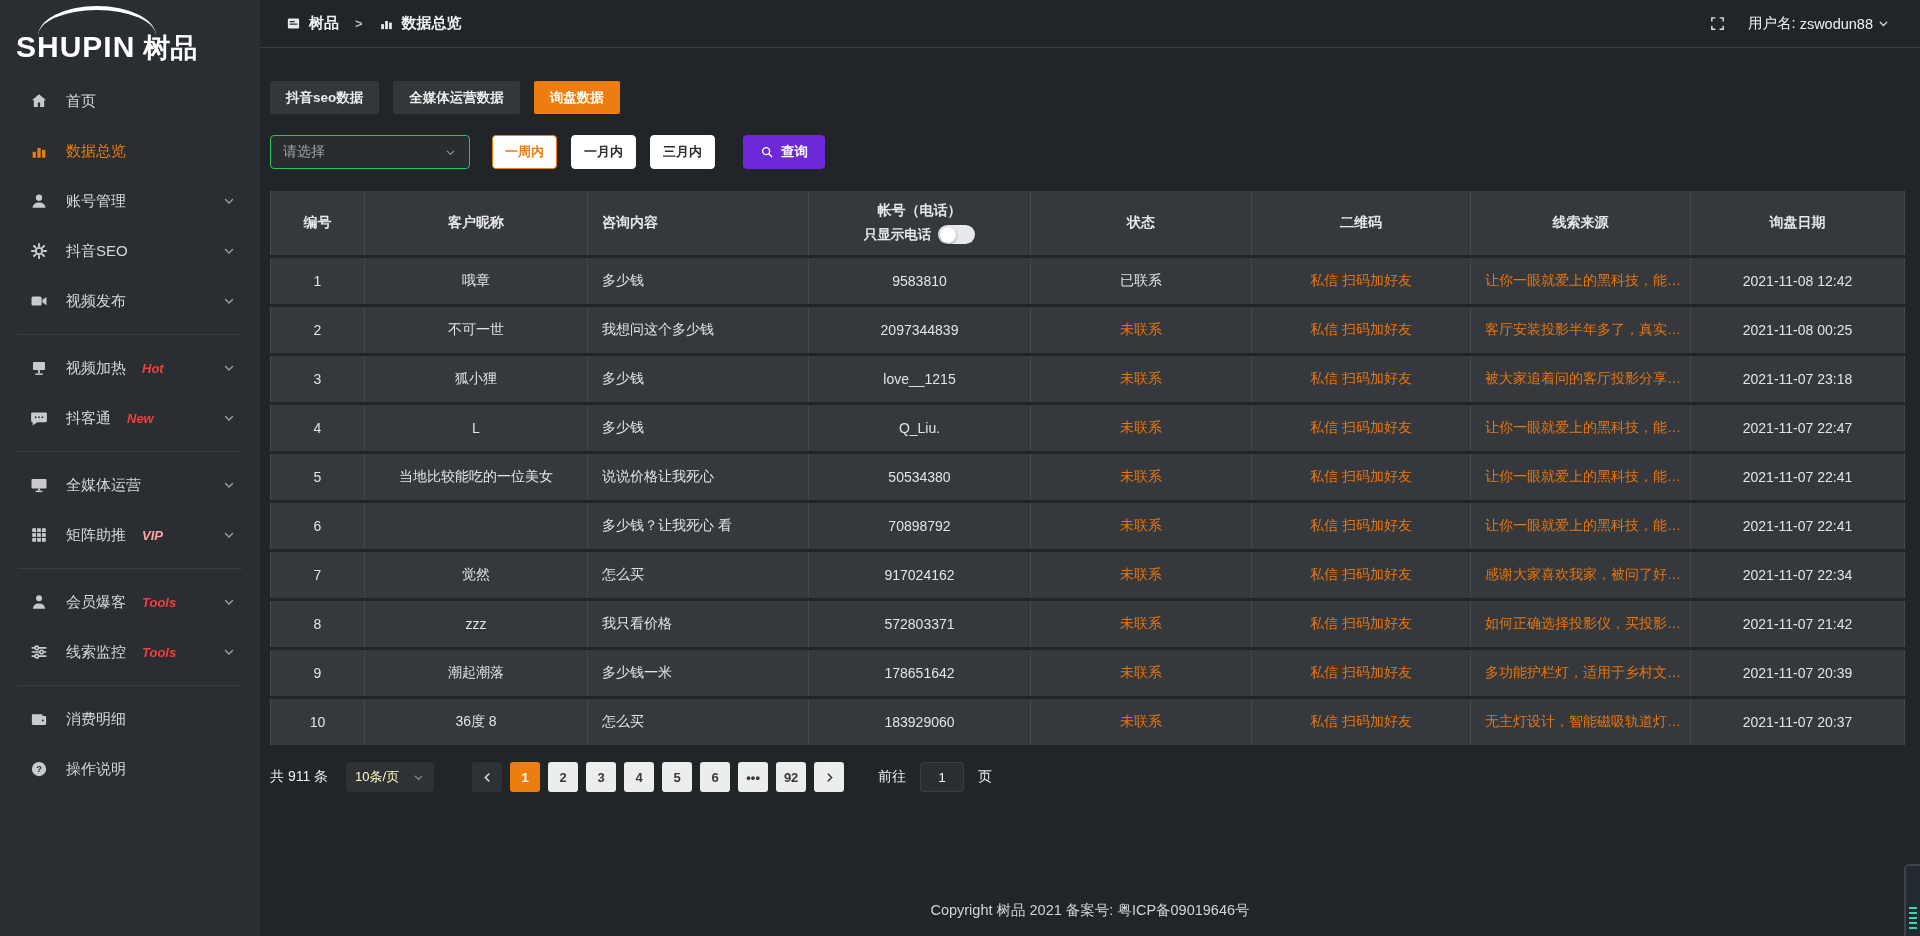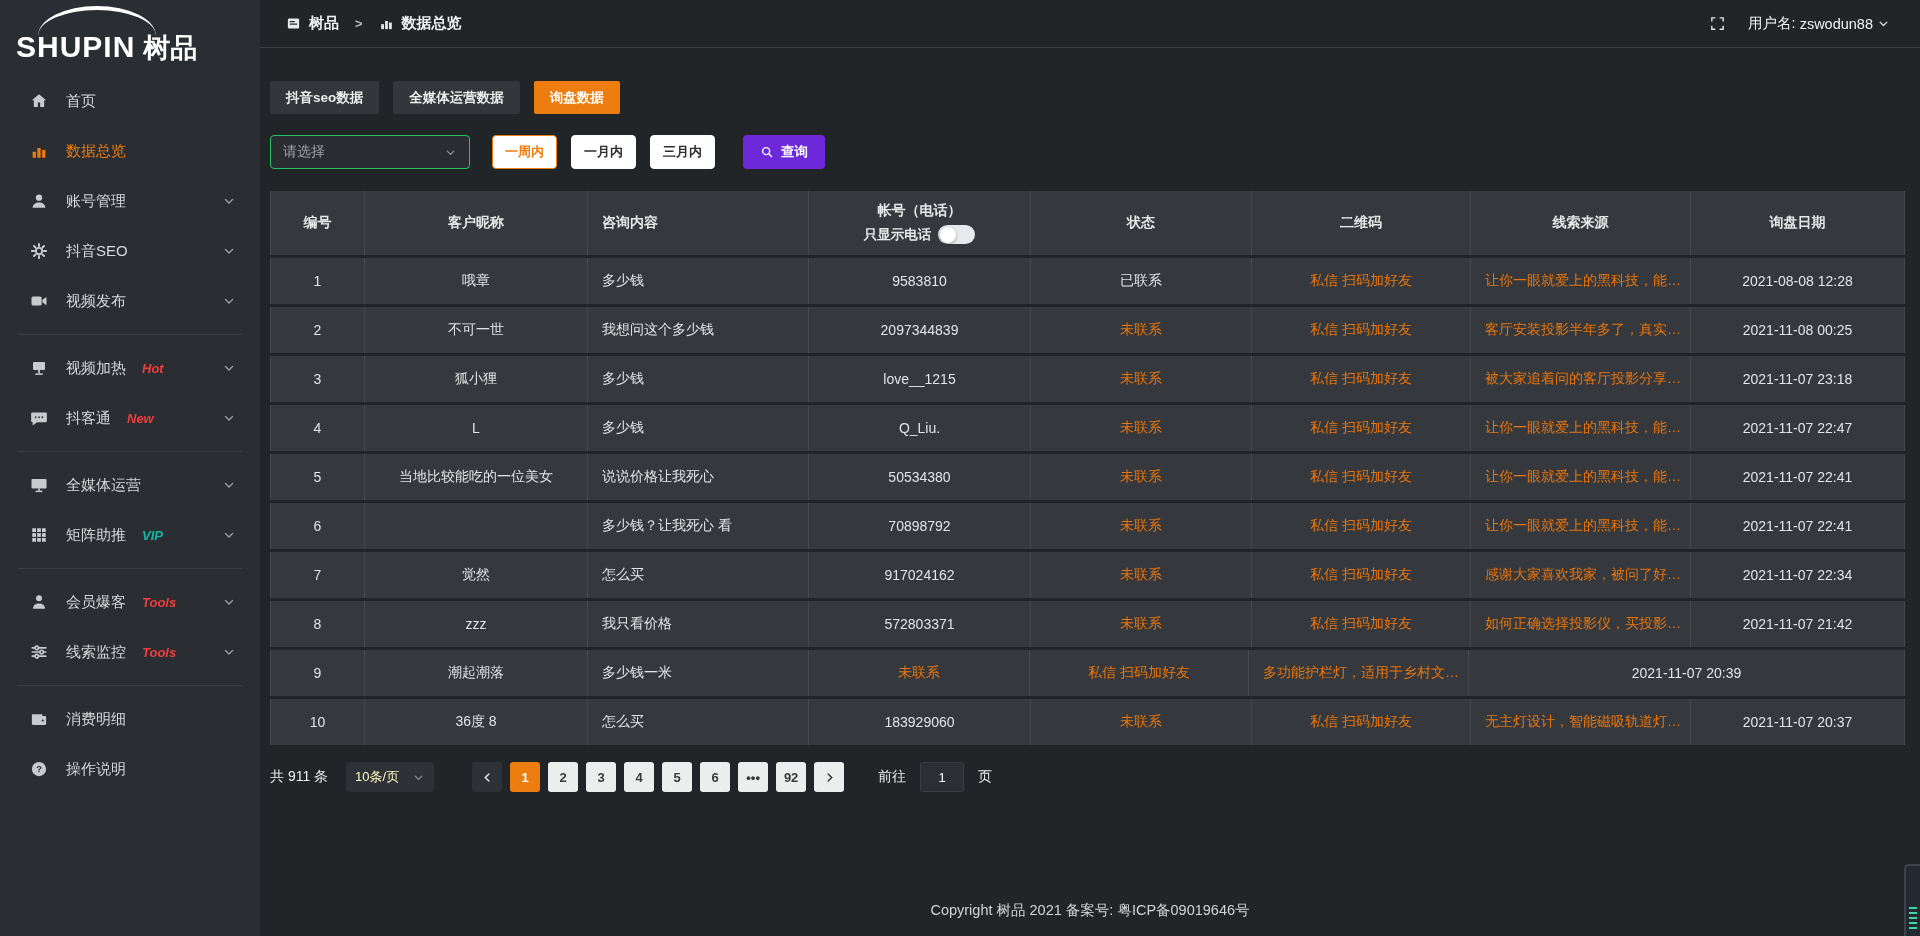--- a/index.html
+++ b/index.html
@@ -15,21 +15,21 @@
   .logo-en { font-size:30px; font-weight:900; letter-spacing:1px; color:#fff; line-height:1; }
   .logo-cn { font-size:27px; font-weight:800; color:#fff; line-height:1.05; }
   .menu { padding-top:14px; }
   .mi { position:relative; height:50px; display:flex; align-items:center; padding:0 22px 0 30px; color:#d6d7d9; cursor:pointer; }
   .mi-icon { width:18px; height:18px; display:inline-flex; color:#c9cacd; }
   .mi-icon svg { width:18px; height:18px; }
   .mi-label { margin-left:18px; font-size:15px; }
   .mi.active, .mi.active .mi-icon { color:#ED7D0F; }
   .mi-badge { margin-left:16px; font-size:13px; font-weight:bold; font-style:italic; }
   .badge-red { color:#f03e3e; }
-  .badge-gold { color:#14b8a6; }
+  .badge-gold { color:#fca5a5; }
   .mi-chevron { position:absolute; right:24px; width:14px; height:14px; color:#9b9ea3; }
   .mi-chevron svg { width:14px; height:14px; }
   .mi-divider { border-top:1px solid #3a3d42; margin:8px 18px; }
 
   
   .main { position:relative; flex:1; display:flex; flex-direction:column; height:100%; }
   .topbar { height:48px; flex:0 0 48px; display:flex; align-items:center; justify-content:space-between; padding:0 30px 0 26px; border-bottom:1px solid #3a3d41; }
   .breadcrumb { display:flex; align-items:center; gap:8px; font-size:15px; font-weight:bold; color:#f0f1f2; }
   .bc-icon { width:15px; height:15px; display:inline-flex; color:#e8e9ea; }
   .bc-icon svg { width:15px; height:15px; }
@@ -388,21 +388,21 @@
         </div>
 
         <div class="trow">
           <div class="tcell c1">1</div>
           <div class="tcell c2">哦章</div>
           <div class="tcell c3 left">多少钱</div>
           <div class="tcell c4">9583810</div>
           <div class="tcell c5">已联系</div>
           <div class="tcell c6 link">私信 扫码加好友</div>
           <div class="tcell c7 left link">让你一眼就爱上的黑科技，能…</div>
-          <div class="tcell c8">2021-08-08 12:28</div>
+          <div class="tcell c8">2021-11-08 12:42</div>
         </div>
 
         <div class="trow">
           <div class="tcell c1">2</div>
           <div class="tcell c2">不可一世</div>
           <div class="tcell c3 left">我想问这个多少钱</div>
           <div class="tcell c4">2097344839</div>
           <div class="tcell c5 st-pending">未联系</div>
           <div class="tcell c6 link">私信 扫码加好友</div>
           <div class="tcell c7 left link">客厅安装投影半年多了，真实…</div>
@@ -472,20 +472,21 @@
           <div class="tcell c5 st-pending">未联系</div>
           <div class="tcell c6 link">私信 扫码加好友</div>
           <div class="tcell c7 left link">如何正确选择投影仪，买投影…</div>
           <div class="tcell c8">2021-11-07 21:42</div>
         </div>
 
         <div class="trow">
           <div class="tcell c1">9</div>
           <div class="tcell c2">潮起潮落</div>
           <div class="tcell c3 left">多少钱一米</div>
+          <div class="tcell c4">178651642</div>
           <div class="tcell c5 st-pending">未联系</div>
           <div class="tcell c6 link">私信 扫码加好友</div>
           <div class="tcell c7 left link">多功能护栏灯，适用于乡村文…</div>
           <div class="tcell c8">2021-11-07 20:39</div>
         </div>
 
         <div class="trow">
           <div class="tcell c1">10</div>
           <div class="tcell c2">36度 8</div>
           <div class="tcell c3 left">怎么买</div>

